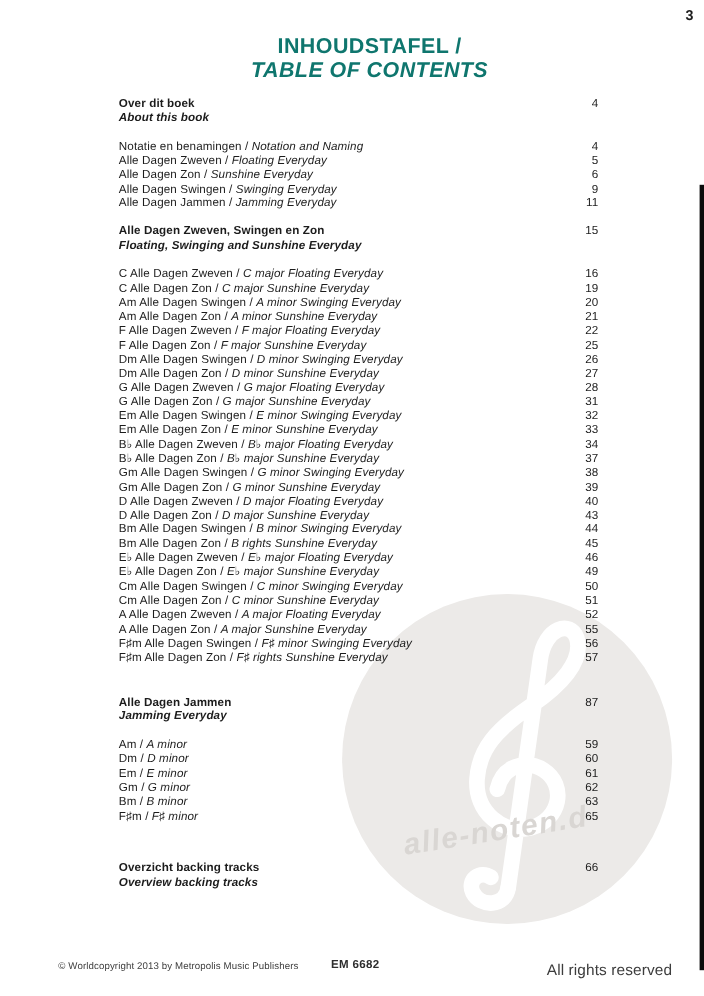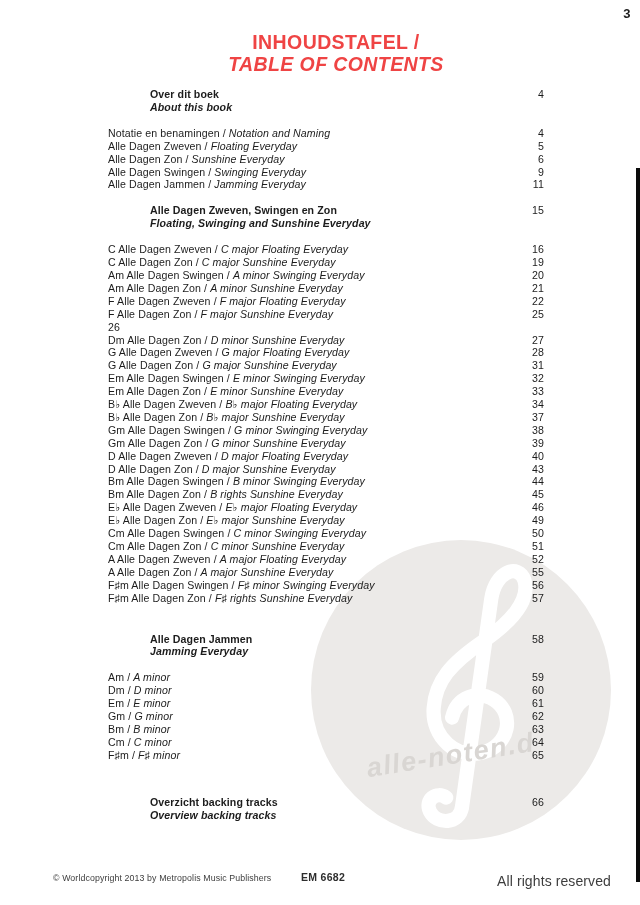--- a/index.html
+++ b/index.html
@@ -34,39 +34,39 @@
   }
   .edge-bar {
     position:absolute; right:0; top:168px; width:4px; height:714px;
     background:#0b0b0b; z-index:3;
   }
 
   
   .title {
     position:absolute; top:31px; left:32px; right:0; z-index:2;
     text-align:center; font-weight:700; font-size:19.5px;
-    line-height:22px; letter-spacing:0.4px; color:#ef4444;
+    line-height:22px; letter-spacing:0.4px; color:#0f766e;
   }
   .title .title-en { font-style:italic;text-align:center; }
 
   
   .toc {
     position:absolute; left:108px; top:88px; width:436px; z-index:2;
     font-size:10.6px; line-height:12.9px; letter-spacing:0.1px;
   }
   .sec { margin-top:0; }
   #sec-basics, #sec-zws, #sec-main, #sec-jammen-list { margin-top:13px; }
   #sec-jammen { margin-top:28px; }
   #sec-backing { margin-top:34px; }
 
   .row { display:flex; justify-content:space-between; align-items:baseline; }
   .row .txt { white-space:nowrap; }
   .row .pg { text-align:right; }
   .en { font-style:italic; }
-  .grp { font-weight:700;margin-left:42px; }
+  .grp { font-weight:700; }
 
   
   .footer {
     position:absolute; left:0; right:0; top:868px; height:24px; z-index:2;
     color:#3d3d3d;
   }
   .f-left  { position:absolute; left:42px;  top:5px; font-size:8.8px; letter-spacing:0.1px;margin-left:11px; }
   .f-center{ position:absolute; left:323px; top:3px; transform:translateX(-50%);
              font-size:10.5px; color:#2e2e2e; letter-spacing:0.3px;font-weight:bold; }
   .f-right { position:absolute; right:29px; top:5px; font-size:14px; letter-spacing:0.1px; }
@@ -149,20 +149,21 @@
       </div>
       <div class="row">
         <span class="txt"><span>F Alle Dagen Zweven</span><span> / </span><span class="en">F major Floating Everyday</span></span>
         <span class="pg">22</span>
       </div>
       <div class="row">
         <span class="txt"><span>F Alle Dagen Zon</span><span> / </span><span class="en">F major Sunshine Everyday</span></span>
         <span class="pg">25</span>
       </div>
       <div class="row">
+        <span class="txt"><span>Dm Alle Dagen Swingen</span><span> / </span><span class="en">D minor Swinging Everyday</span></span>
         <span class="pg">26</span>
       </div>
       <div class="row">
         <span class="txt"><span>Dm Alle Dagen Zon</span><span> / </span><span class="en">D minor Sunshine Everyday</span></span>
         <span class="pg">27</span>
       </div>
       <div class="row">
         <span class="txt"><span>G Alle Dagen Zweven</span><span> / </span><span class="en">G major Floating Everyday</span></span>
         <span class="pg">28</span>
       </div>
@@ -239,21 +240,21 @@
         <span class="pg">56</span>
       </div>
       <div class="row">
         <span class="txt"><span>F♯m Alle Dagen Zon</span><span> / </span><span class="en">F♯ rights Sunshine Everyday</span></span>
         <span class="pg">57</span>
       </div>
     </div>
     <div class="sec" id="sec-jammen">
       <div class="row">
         <span class="txt grp">Alle Dagen Jammen</span>
-        <span class="pg">58</span>
+        <span class="pg">87</span>
       </div>
       <div class="grp en">Jamming Everyday</div>
     </div>
     <div class="sec" id="sec-jammen-list">
       <div class="row">
         <span class="txt"><span>Am</span><span> / </span><span class="en">A minor</span></span>
         <span class="pg">59</span>
       </div>
       <div class="row">
         <span class="txt"><span>Dm</span><span> / </span><span class="en">D minor</span></span>
@@ -263,24 +264,20 @@
         <span class="txt"><span>Em</span><span> / </span><span class="en">E minor</span></span>
         <span class="pg">61</span>
       </div>
       <div class="row">
         <span class="txt"><span>Gm</span><span> / </span><span class="en">G minor</span></span>
         <span class="pg">62</span>
       </div>
       <div class="row">
         <span class="txt"><span>Bm</span><span> / </span><span class="en">B minor</span></span>
         <span class="pg">63</span>
-      </div>
-      <div class="row">
-        <span class="txt"><span>Cm</span><span> / </span><span class="en">C minor</span></span>
-        <span class="pg">64</span>
       </div>
       <div class="row">
         <span class="txt"><span>F♯m</span><span> / </span><span class="en">F♯ minor</span></span>
         <span class="pg">65</span>
       </div>
     </div>
     <div class="sec" id="sec-backing">
       <div class="row">
         <span class="txt grp">Overzicht backing tracks</span>
         <span class="pg">66</span>

